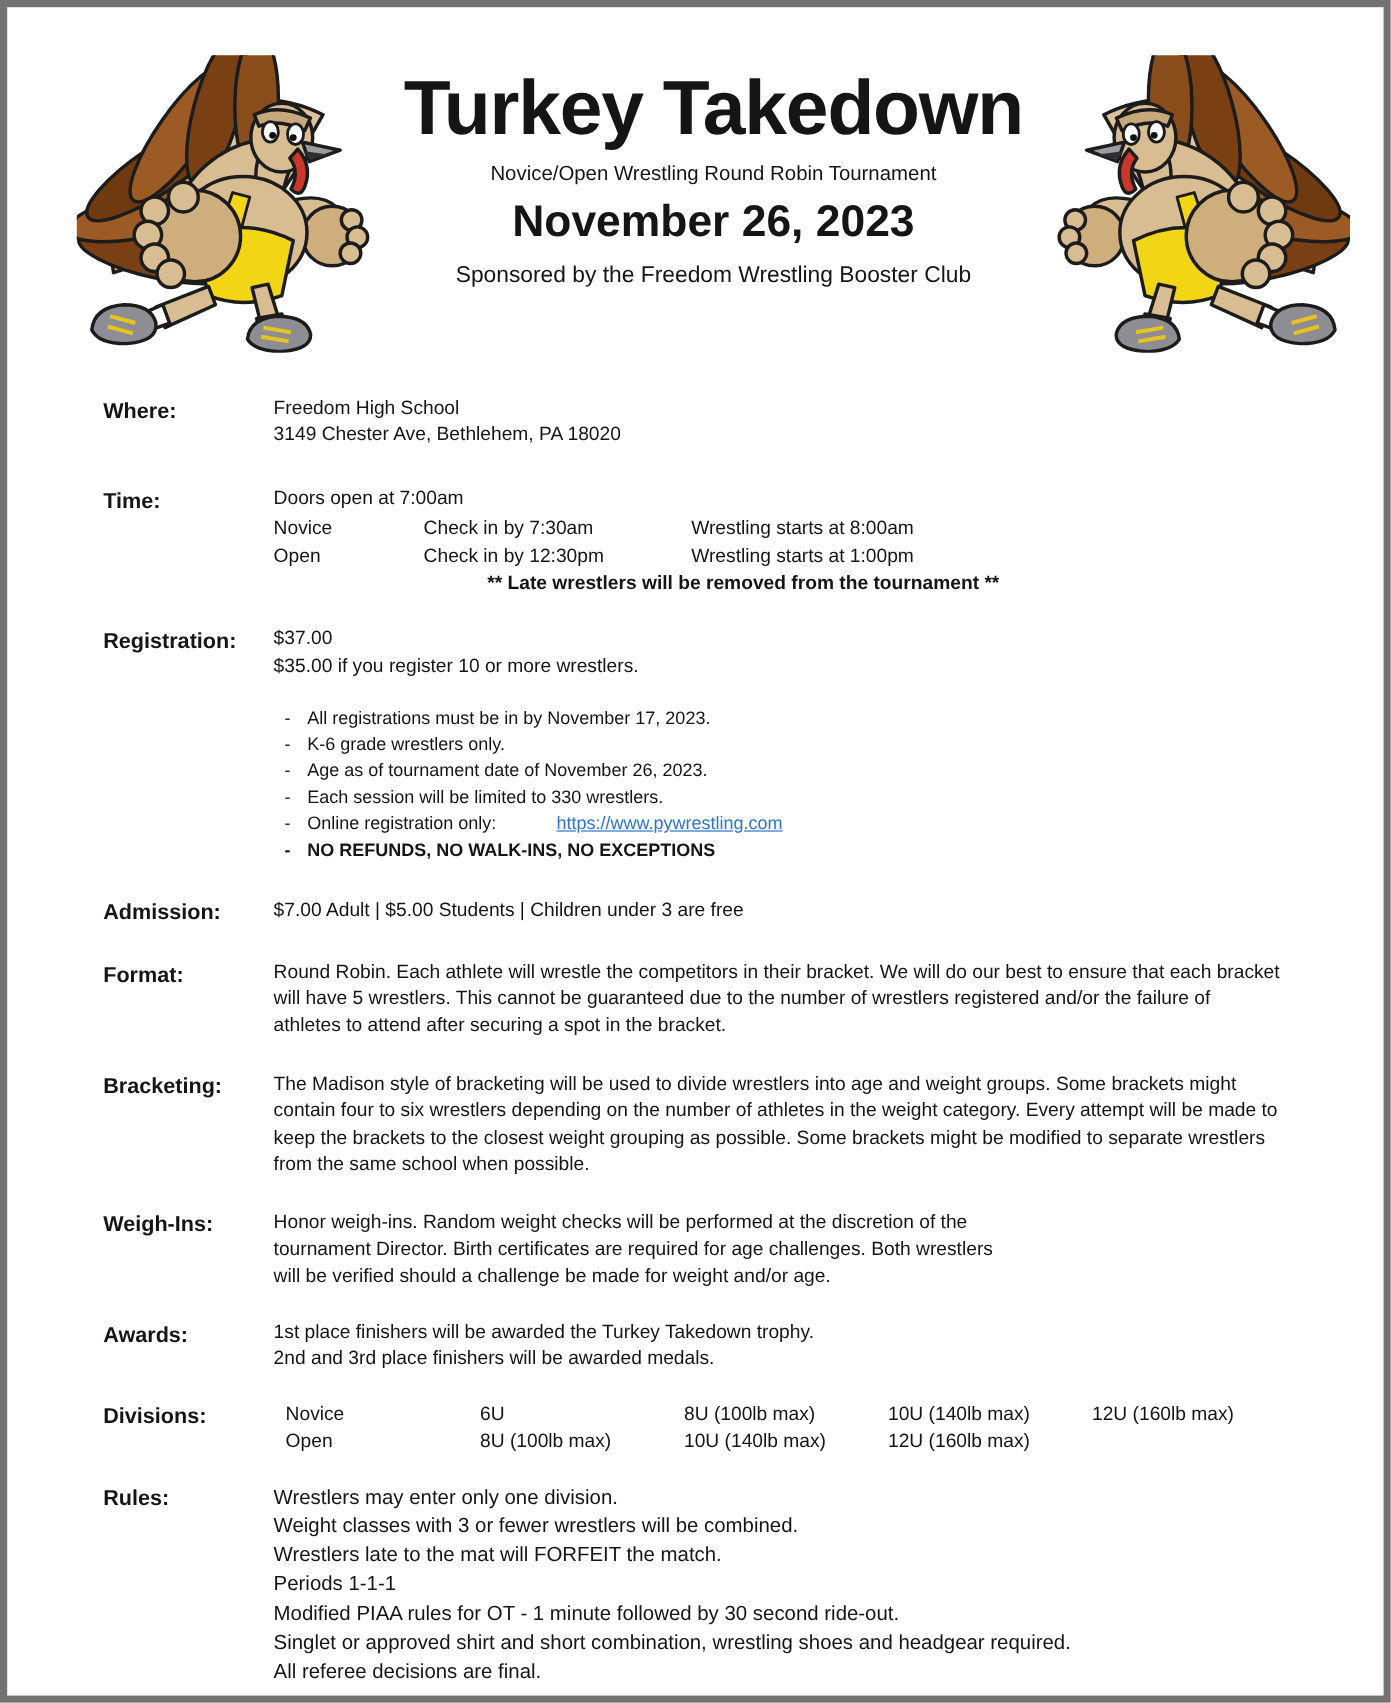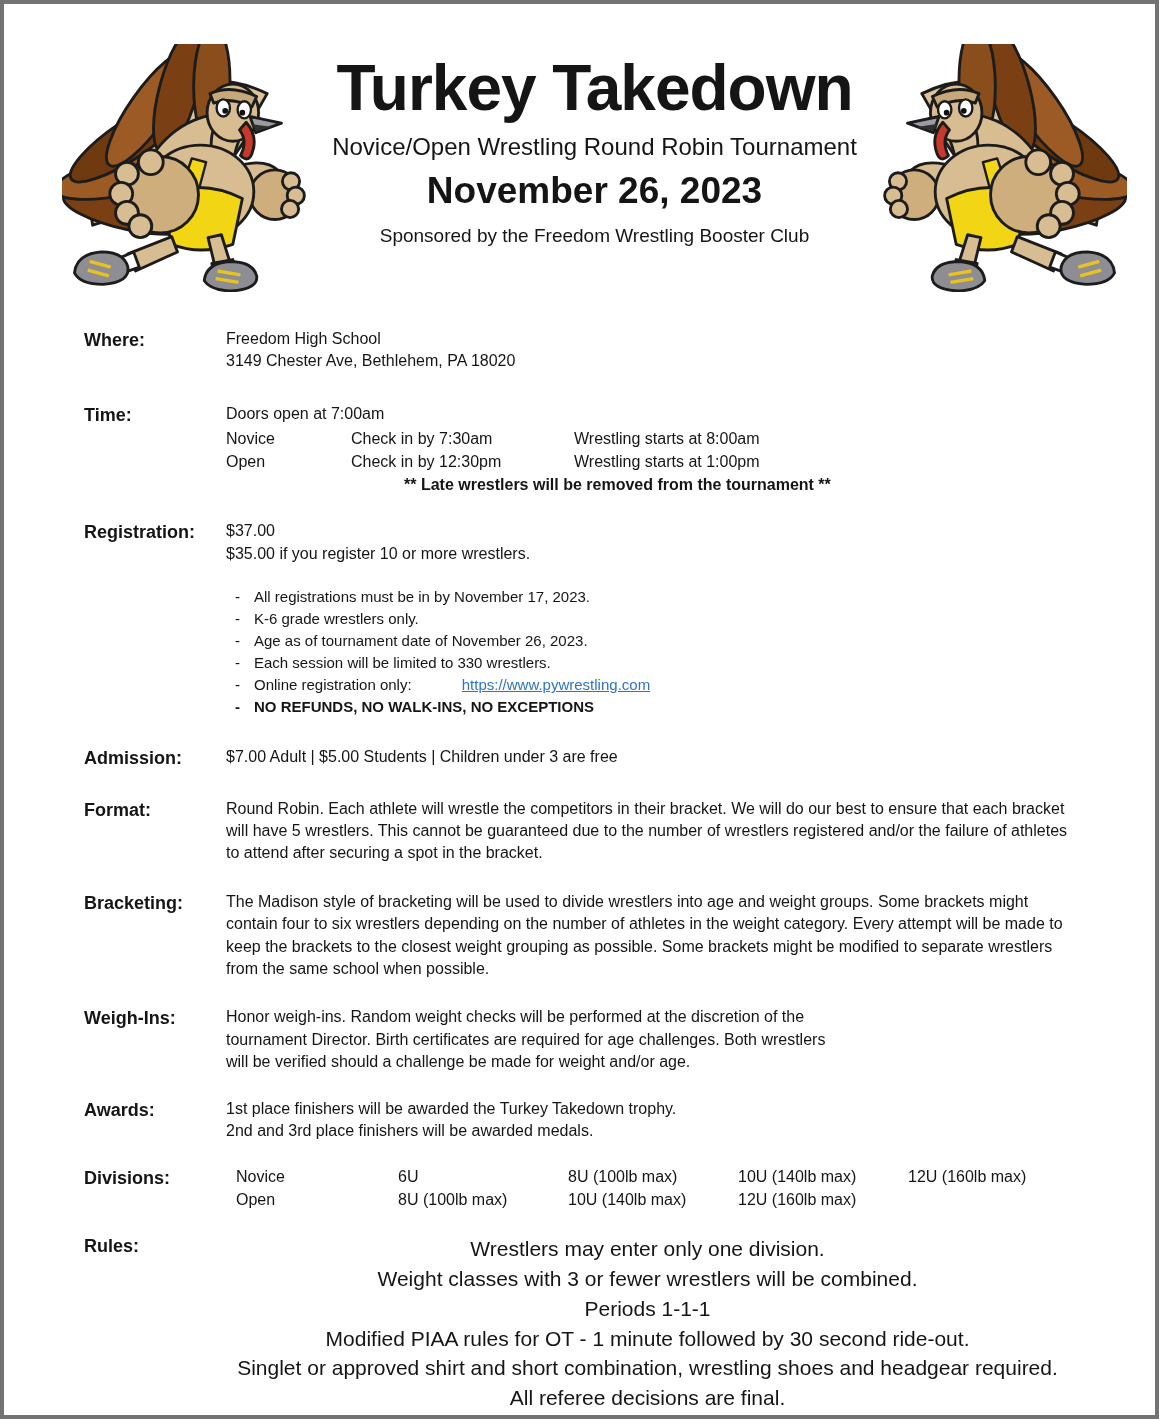--- a/index.html
+++ b/index.html
@@ -1,28 +1,28 @@
 <!DOCTYPE html>
 <html><head>
 <meta charset="utf-8">
 <style>
   * { margin:0; padding:0; box-sizing:border-box; }
   html,body { background:#e9e9e9; }
   .page {
     width:1159px; height:1419px; margin:0 auto; background:#ffffff;
-    border:4px solid #737373; position:relative; overflow:hidden;
+    border:6px solid #737373; position:relative; overflow:hidden;
     font-family:"Liberation Sans", sans-serif; color:#151515;
   }
   
   .header { display:flex; align-items:flex-start; padding:40px 28px 0 58px; }
   .mascot { width:252px; height:248px; flex:0 0 auto; }
   .mascot.right svg { transform:scaleX(-1); }
   .header-text { flex:1 1 auto; text-align:center; padding-top:12px; }
   .title { font-size:64px; font-weight:bold; letter-spacing:-1px; line-height:1.02; }
-  .subtitle { font-size:24px; margin-top:12px; }
+  .subtitle { font-size:17px; margin-top:12px; }
   .date { font-size:37px; font-weight:bold; margin-top:9px; }
   .sponsor { font-size:19px; margin-top:13px; }
   
   .body { padding:36px 86px 0 80px; font-size:16px; line-height:1.4; }
   .row { display:flex; align-items:flex-start; }
   .row-label { width:142px; flex:0 0 auto; font-weight:bold; font-size:18px; }
   .row-content { flex:1 1 auto; }
   .sec { margin-bottom:27px; }
   
   .split-wrap { display:flex; margin-top:3px; }
@@ -37,21 +37,21 @@
   .bullet .dash { width:28px; flex:0 0 auto; padding-left:9px; }
   .bullet.bold-bullet { font-weight:bold; }
   .link { text-decoration:underline; cursor:pointer; }
   
   .para { max-width:856px; }
   
   .div-row { display:flex; }
   .div-name { width:172px; flex:0 0 auto; padding-left:10px; }
   .div-col { width:170px; flex:0 0 auto; }
   
-  .rules-lines { font-size:21px; line-height:1.42;text-align:center; }
+  .rules-lines { font-size:17px; line-height:1.42; }
   
   .footer { text-align:center; font-weight:bold; font-size:21px; margin-top:34px; }
 </style>
 </head>
 <body>
 
 <svg width="0" height="0" style="position:absolute">
   <defs>
     <g id="turkey" stroke="#1c1c1c" stroke-width="3" stroke-linejoin="round">
 
@@ -248,20 +248,21 @@
           <div class="div-col"></div>
         </div>
       </div>
     </div>
 
     <div class="row sec" style="margin-bottom:0">
       <div class="row-label">Rules:</div>
       <div class="row-content rules-lines">
         <div>Wrestlers may enter only one division.</div>
         <div>Weight classes with 3 or fewer wrestlers will be combined.</div>
+        <div>Wrestlers late to the mat will FORFEIT the match.</div>
         <div>Periods 1-1-1</div>
         <div>Modified PIAA rules for OT - 1 minute followed by 30 second ride-out.</div>
         <div>Singlet or approved shirt and short combination, wrestling shoes and headgear required.</div>
         <div>All referee decisions are final.</div>
       </div>
     </div>
 
     <div class="footer">** CONCESSIONS WILL BE AVAILABLE ALL DAY **</div>
 
   </div>

